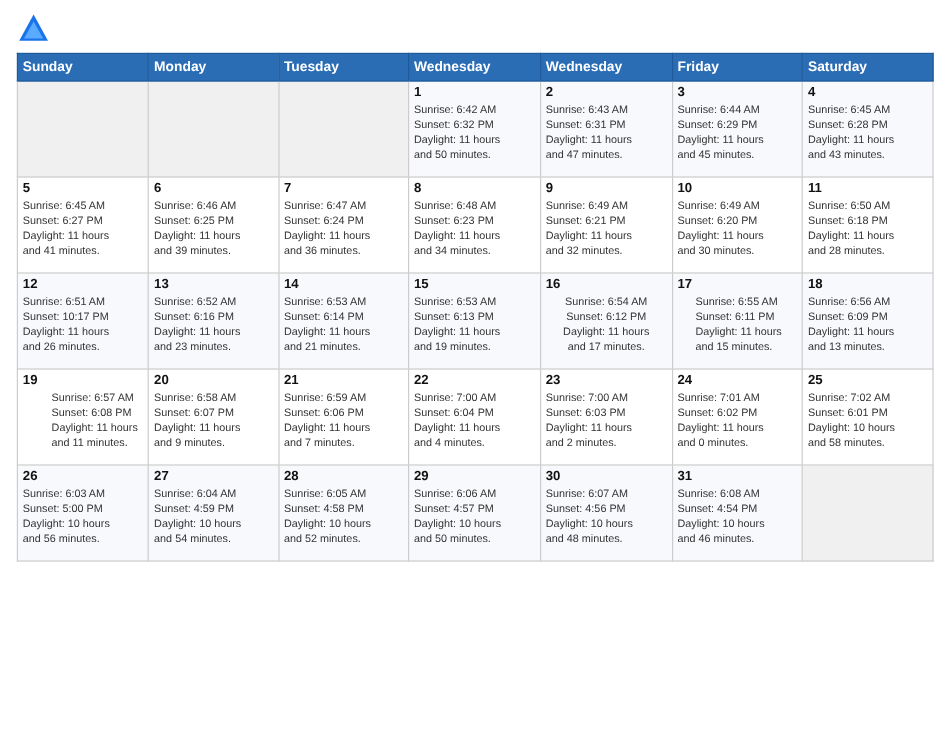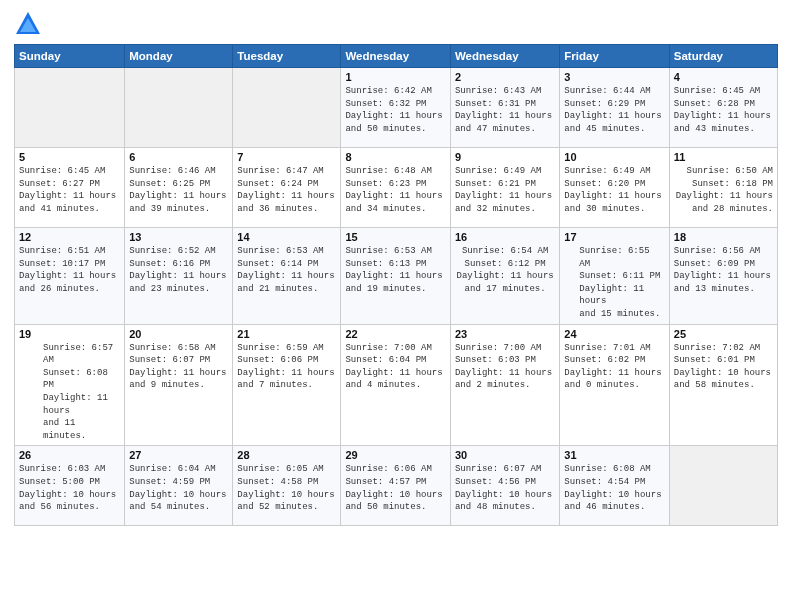--- a/index.html
+++ b/index.html
@@ -83,21 +83,20 @@
     .day-num {
       font-size: 11px;
       font-weight: bold;
       margin-bottom: 2px;
       color: #111;
     }
     .day-info {
       font-size: 9px;
       color: #333;
       line-height: 1.4;
-      font-family: Liberation Mono, monospace;
     }
     .empty-cell {
       background: #f0f0f0 !important;
     }
   </style>
 </head>
 <body>
 
 <div class="page">
   <div class="header">
@@ -201,21 +200,21 @@
           </td>
           <td>
             <div class="day-num">10</div>
             <div class="day-info" style="white-space: pre-line;">Sunrise: 6:49 AM
 Sunset: 6:20 PM
 Daylight: 11 hours
 and 30 minutes.</div>
           </td>
           <td>
             <div class="day-num">11</div>
-            <div class="day-info" style="white-space: pre-line; text-align: right;">Sunrise: 6:50 AM
+            <div class="day-info" style="white-space: pre-line;">Sunrise: 6:50 AM
 Sunset: 6:18 PM
 Daylight: 11 hours
 and 28 minutes.</div>
           </td>
         </tr>
         <tr>
           <td>
             <div class="day-num">12</div>
             <div class="day-info" style="white-space: pre-line;">Sunrise: 6:51 AM
 Sunset: 10:17 PM

